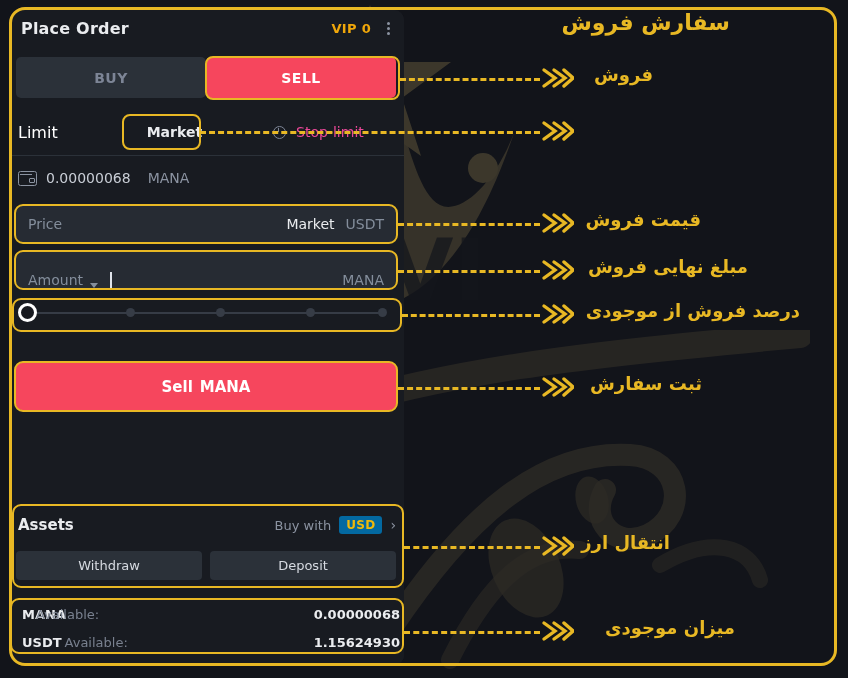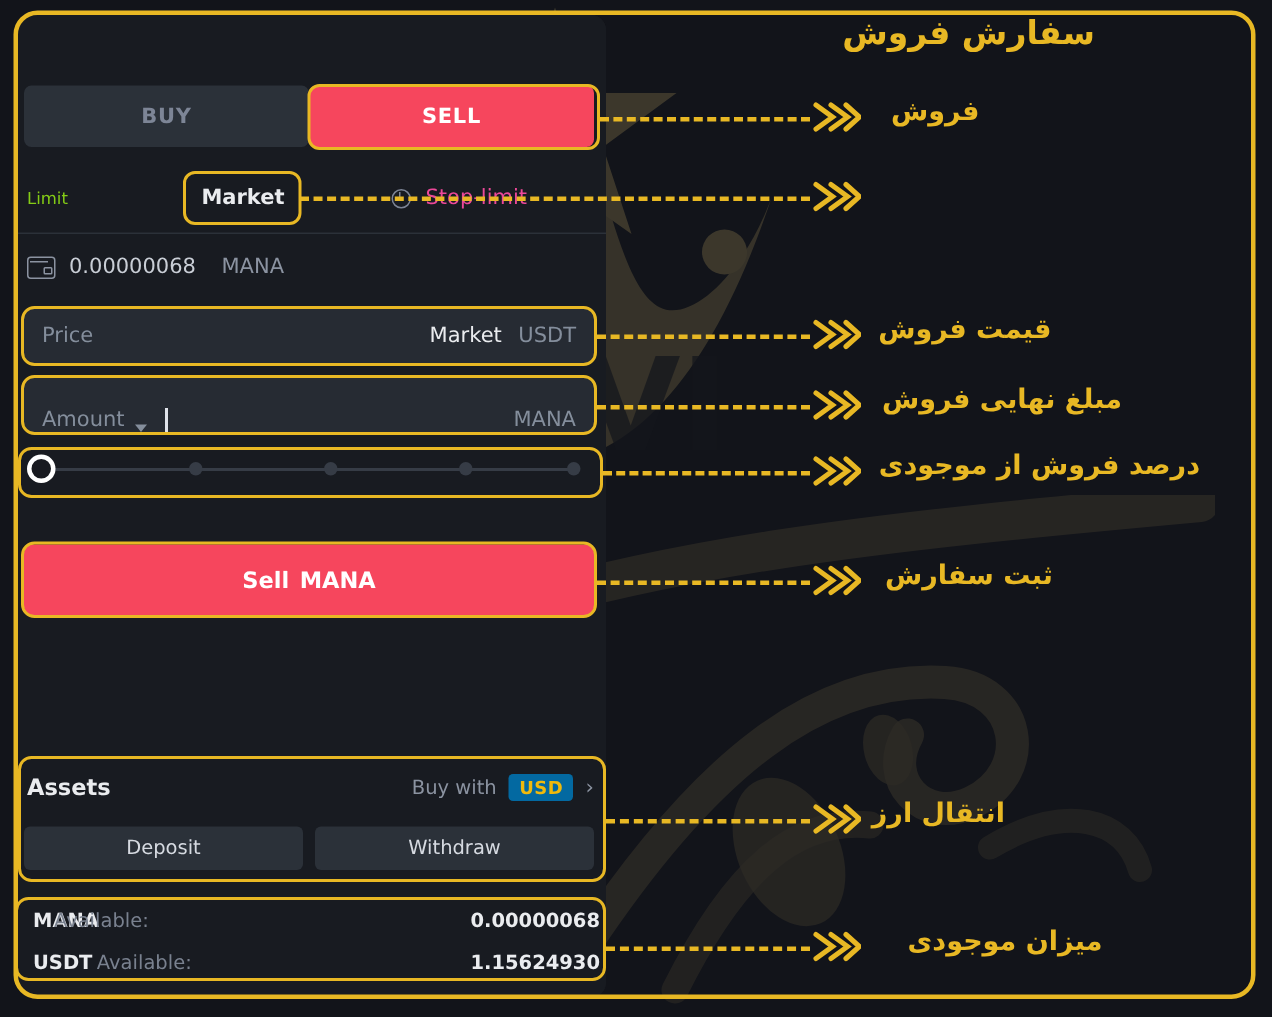--- a/index.html
+++ b/index.html
@@ -57,21 +57,21 @@
     background:#f6465d;border-radius:5px;
     display:flex;align-items:center;justify-content:center;
     color:#ffffff;font-size:14px;font-weight:bold;letter-spacing:.5px;
   }
 
   
   .type-row{
     position:absolute;left:18px;top:117px;width:380px;height:30px;
     display:flex;align-items:center;
   }
-  .type-limit{color:#84cc16;font-size:11px;}
+  .type-limit{color:#ffffff;font-size:16px;}
   .type-market{color:#eaecef;font-size:14px;font-weight:bold;margin-left:89px;}
   .type-stop{color:#ec4899;font-size:14px;margin-left:71px;display:flex;align-items:center;gap:10px;}
   .clock-ic{width:11px;height:11px;border:1.4px solid #7d8596;border-radius:50%;position:relative;display:inline-block;}
   .clock-ic::after{content:"";position:absolute;left:4px;top:1.5px;width:1.2px;height:4px;background:#7d8596;}
   .divider{position:absolute;left:12px;top:155px;width:392px;height:1px;background:#2b3139;}
 
   
   .wallet-row{position:absolute;left:18px;top:170px;display:flex;align-items:center;gap:9px;}
   .wallet-ic{width:17px;height:13px;border:1.5px solid #8b93a1;border-radius:2.5px;position:relative;}
   .wallet-ic::before{content:"";position:absolute;left:1px;top:2.5px;width:12px;height:1.3px;background:#8b93a1;}
@@ -196,20 +196,31 @@
     <g fill="#8d7b4c" opacity=".7">
       <ellipse cx="196" cy="238" rx="34" ry="52" transform="rotate(-24 196 238)"></ellipse>
       <ellipse cx="262" cy="170" rx="16" ry="24" transform="rotate(-15 262 170)"></ellipse>
     </g>
   </svg>
 
   <div class="panel">
     <div class="panel-tint"></div>
   </div>
 
+  <div class="hdr">
+    <span class="hdr-title">Place Order</span>
+    <span class="hdr-right">
+      <span class="vip">VIP 0</span>
+      <span class="kebab">
+          <i></i>
+          <i></i>
+          <i></i>
+        </span>
+    </span>
+  </div>
 
   <div class="bs-row">
     <div class="buy-btn">BUY</div>
     <div class="sell-btn">SELL</div>
   </div>
 
   <div class="type-row">
     <span class="type-limit">Limit</span>
     <span class="type-market">Market</span>
     <span class="type-stop">
@@ -259,22 +270,22 @@
   <div class="assets-hdr">
     <span class="assets-title">Assets</span>
     <span class="assets-right">
       <span class="buy-with">Buy with</span>
       <span class="usd-badge">USD</span>
       <span class="chev-r">›</span>
     </span>
   </div>
 
   <div class="dw-row">
+    <div class="dw-btn">Withdraw</div>
     <div class="dw-btn">Deposit</div>
-    <div class="dw-btn">Withdraw</div>
   </div>
 
   <div class="bal-box">
     <div class="bal-row bal-r1">
       <span class="bal-sym">MANA</span>
       <span class="bal-lbl tight">Available:</span>
       <span class="bal-val">0.00000068</span>
     </div>
     <div class="bal-row bal-r2">
       <span class="bal-sym">USDT</span>

